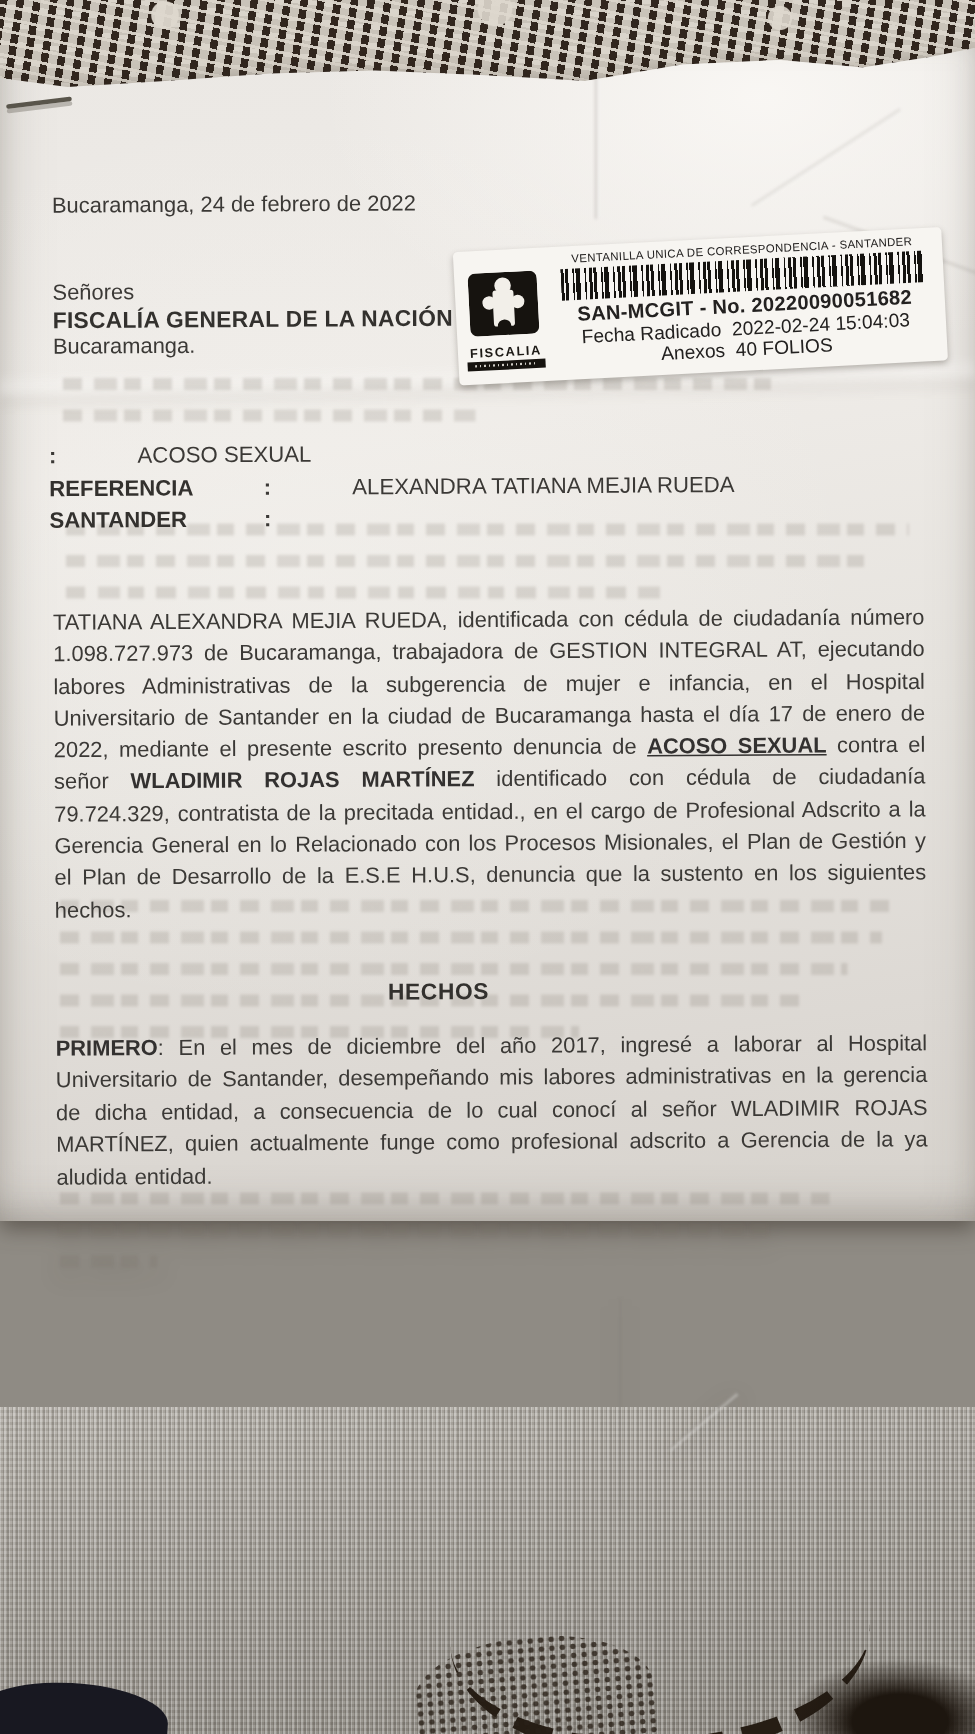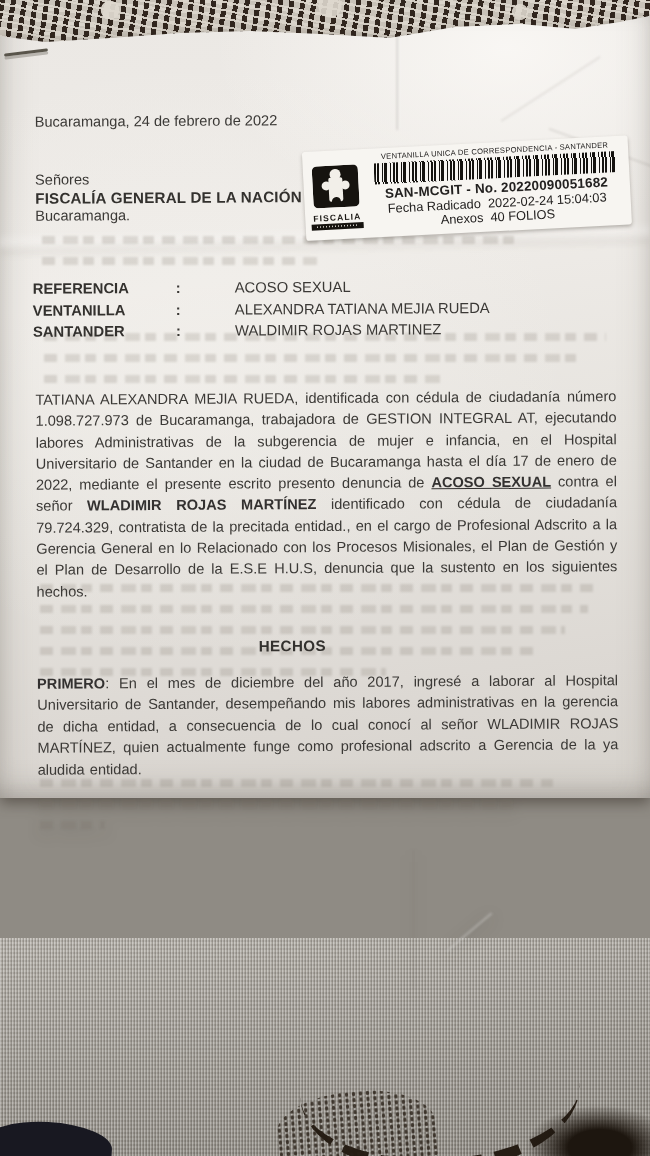--- a/index.html
+++ b/index.html
@@ -30,21 +30,21 @@
   .doily-arc1{position:absolute;left:30px;top:-52px;width:280px;height:150px;
     border:0;border-bottom:13px dashed #261d14;border-radius:50%;transform:rotate(-3deg);}
   .doily-arc2{position:absolute;left:215px;top:6px;width:210px;height:130px;
     border:0;border-bottom:12px dashed #241b12;border-radius:50%;transform:rotate(-14deg);}
   .doily-corner{position:absolute;right:-25px;bottom:-34px;width:150px;height:85px;
     background:radial-gradient(#1d160f 30%,transparent 70%);}
   .dark-left{position:absolute;left:-18px;bottom:-14px;width:130px;height:48px;
     background:#181821;border-radius:55% 55% 0 0;transform:rotate(3deg);}
 
   
-  .paper-wrap{position:absolute;left:0;top:0;width:650px;height:798px;
+  .paper-wrap{position:absolute;left:0;top:16px;width:650px;height:798px;
     filter:drop-shadow(0 5px 7px rgba(45,38,30,.5));}
   .paper-shape{width:100%;height:100%;position:relative;
     clip-path:polygon(0 36px,45px 42px,110px 38px,180px 33px,250px 31px,320px 34px,390px 38px,
       455px 27px,520px 24px,575px 29px,620px 22px,650px 16px,
       650px 988px,600px 984px,540px 989px,470px 994px,400px 997px,330px 991px,250px 995px,
       170px 992px,95px 996px,40px 992px,0 998px);
     background:
       radial-gradient(ellipse 420px 260px at 78% 6%, rgba(250,248,245,.9), transparent 70%),
       radial-gradient(ellipse 500px 400px at 30% 45%, rgba(245,243,239,.5), transparent 75%),
       linear-gradient(172deg,#ebe8e4 0%,#eeebe7 35%,#e6e3de 60%,#dcd8d3 85%,#d6d2cc 100%);
@@ -187,33 +187,31 @@
           <div class="stk-header">VENTANILLA UNICA DE CORRESPONDENCIA - SANTANDER</div>
           <div class="barcode"></div>
           <div class="stk-line stk-line-bold">SAN-MCGIT - No. 20220090051682</div>
           <div class="stk-line">Fecha Radicado  2022-02-24 15:04:03</div>
           <div class="stk-line">Anexos  40 FOLIOS</div>
         </div>
       </div>
 
       <div class="refs">
         <div class="ref-row">
-          <span class="ref-label">REFERENCIA</span>
           <span class="ref-colon">:</span>
           <span class="ref-value">ACOSO SEXUAL</span>
         </div>
         <div class="ref-row">
-          <span class="ref-label">VENTANILLA</span>
+          <span class="ref-label">REFERENCIA</span>
           <span class="ref-colon">:</span>
           <span class="ref-value">ALEXANDRA TATIANA MEJIA RUEDA</span>
         </div>
         <div class="ref-row">
           <span class="ref-label">SANTANDER</span>
           <span class="ref-colon">:</span>
-          <span class="ref-value">WALDIMIR ROJAS MARTINEZ</span>
         </div>
       </div>
 
       <div class="intro"><span>TATIANA ALEXANDRA MEJIA RUEDA, identificada con cédula de ciudadanía número 1.098.727.973 de Bucaramanga, trabajadora de GESTION INTEGRAL AT, ejecutando labores Administrativas de la subgerencia de mujer e infancia, en el Hospital Universitario de Santander en la ciudad de Bucaramanga hasta el día 17 de enero de 2022, mediante el presente escrito presento denuncia de </span><span class="seg-bold-underline">ACOSO SEXUAL</span><span> contra el señor </span><span class="seg-bold">WLADIMIR ROJAS MARTÍNEZ</span><span> identificado con cédula de ciudadanía 79.724.329, contratista de la precitada entidad., en el cargo de Profesional Adscrito a la Gerencia General en lo Relacionado con los Procesos Misionales, el Plan de Gestión y el Plan de Desarrollo de la E.S.E H.U.S, denuncia que la sustento en los siguientes hechos.</span></div>
 
       <div class="hechos">HECHOS</div>
 
       <div class="primero"><span class="seg-bold">PRIMERO</span><span>: En el mes de diciembre del año 2017, ingresé a laborar al Hospital Universitario de Santander, desempeñando mis labores administrativas en la gerencia de dicha entidad, a consecuencia de lo cual conocí al señor WLADIMIR ROJAS MARTÍNEZ, quien actualmente funge como profesional adscrito a Gerencia de la ya aludida entidad.</span></div>
 
     </div>

